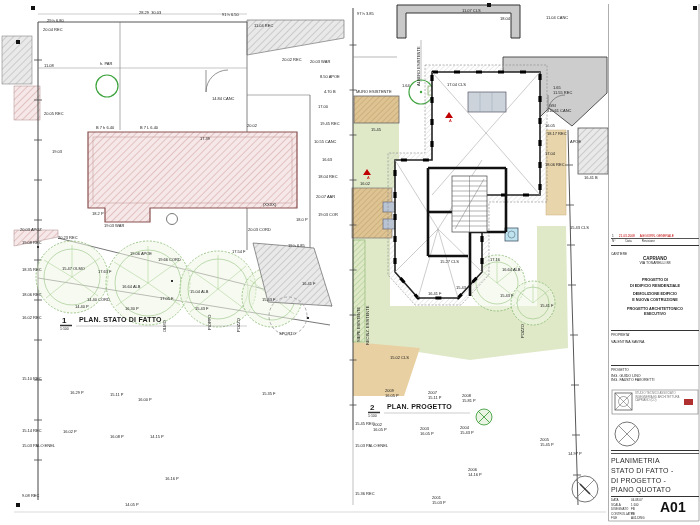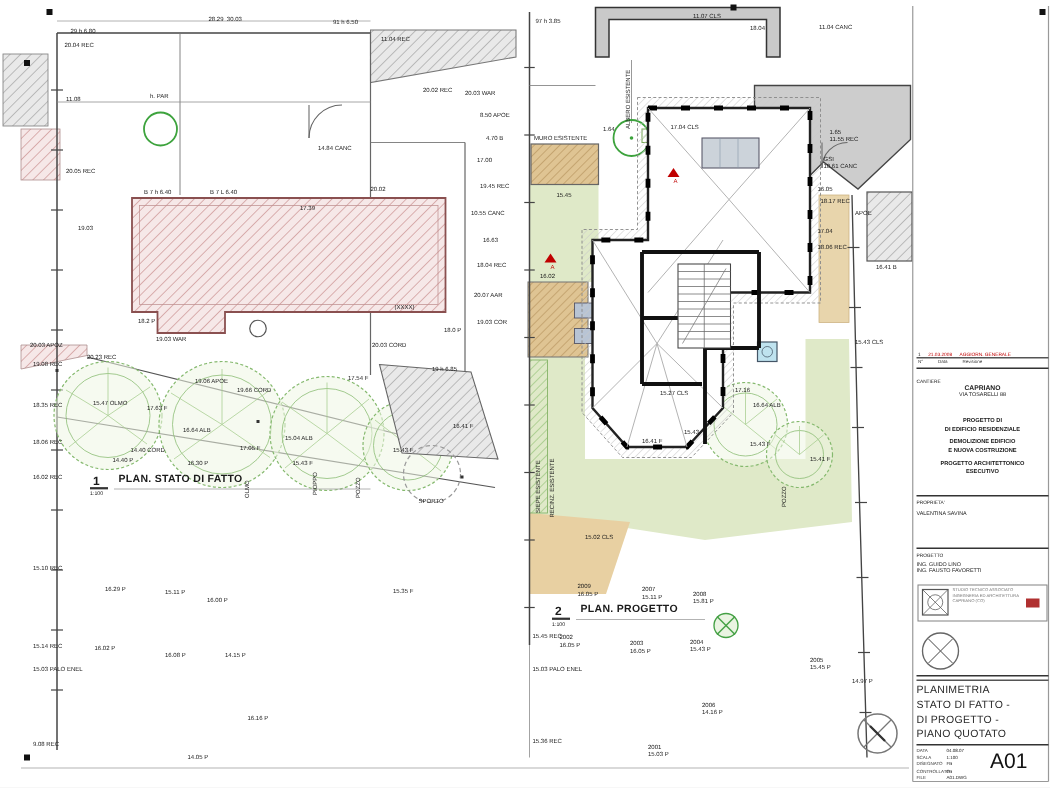--- a/index.html
+++ b/index.html
@@ -21,21 +21,21 @@
   .rev-row{display:flex;gap:5px;font-size:3.2px;padding:0 1px;}
   .rev-head{display:flex;gap:10px;font-size:3px;color:#333;padding:0 1px;}
   .tb-label{font-size:3.2px;color:#222;}
   .tb-city{font-size:4.5px;font-weight:bold;text-align:center;}
   .tb-addr{font-size:3.6px;text-align:center;}
   .tb-proj{font-size:3.8px;font-weight:bold;text-align:center;line-height:1.5;}
   .tb-name{font-size:3.6px;}
   .tb-title-line{font-size:7px;color:#2a2a2a;line-height:1.4;letter-spacing:.2px;}
   .tb-table{position:absolute;font-size:3px;line-height:1.5;}
   .tb-table .k{display:inline-block;width:20px;color:#333;}
-  .sheetnum{position:absolute;font-size:14px;font-weight:normal;color:#111;}
+  .sheetnum{position:absolute;font-size:14px;font-weight:bold;color:#111;}
   .logo-text{position:absolute;font-size:2.8px;color:#777;line-height:1.3;}
 </style>
 </head>
 <body>
 
 <div class="page">
 
   <svg width="700" height="525" viewBox="0 0 700 525">
     <defs>
       <pattern id="hpink" width="5" height="5" patternTransform="rotate(45)" patternUnits="userSpaceOnUse">

